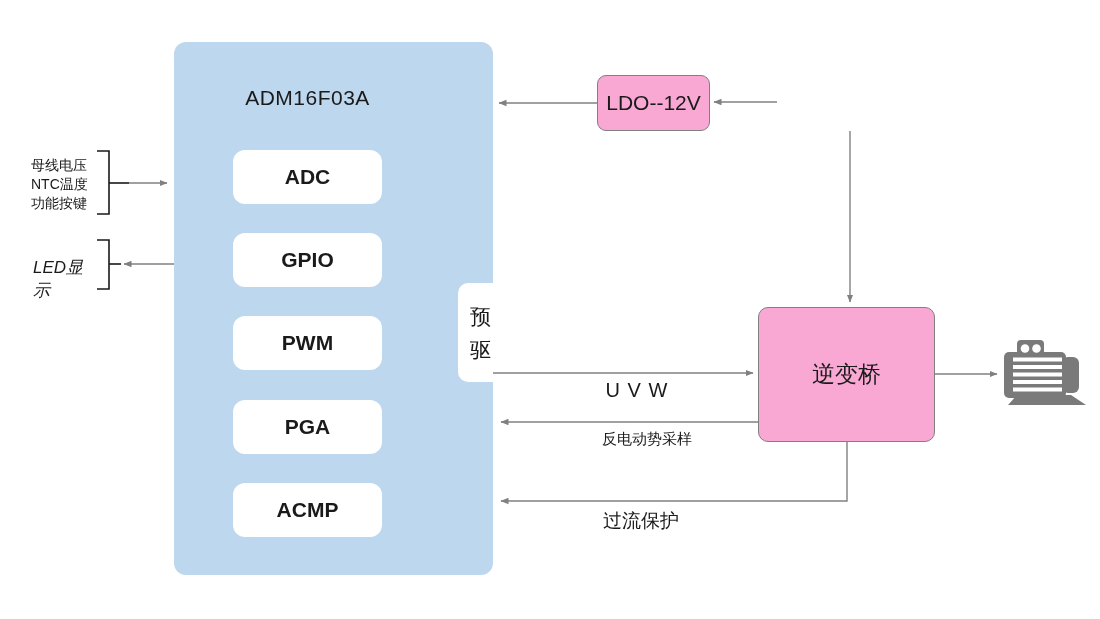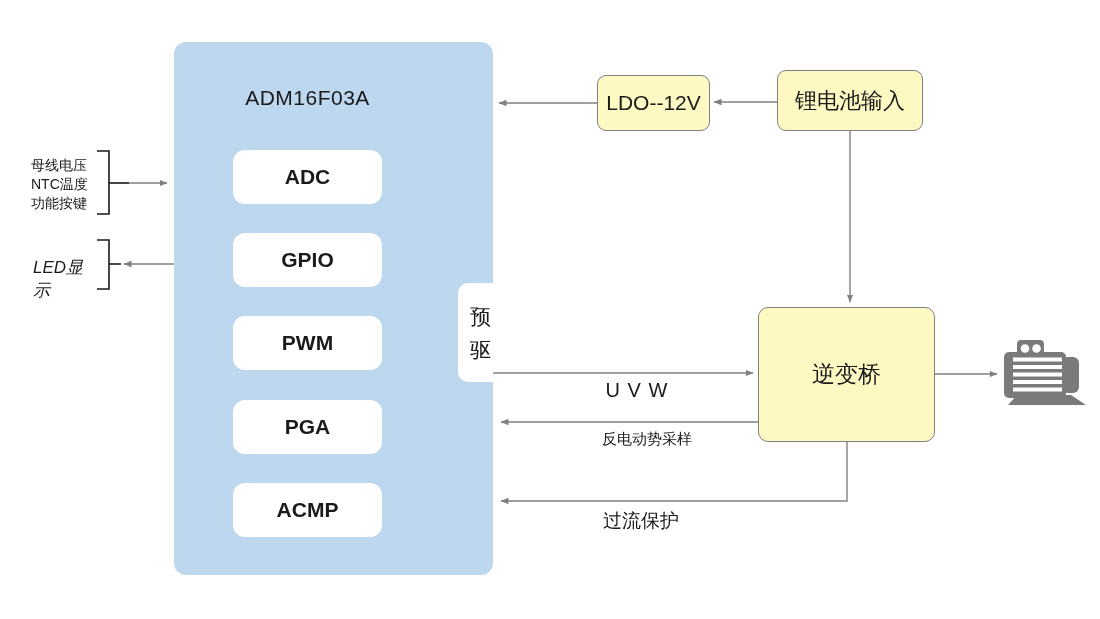--- a/index.html
+++ b/index.html
@@ -22,21 +22,21 @@
         border-radius:12px;display:flex;align-items:center;justify-content:center;
         font-size:21px;font-weight:bold;}
   .block.b0{top:108px;} .block.b1{top:191px;} .block.b2{top:274px;}
   .block.b3{top:358px;} .block.b4{top:441px;}
   .predriver{position:absolute;left:244px;top:241px;width:45px;height:99px;background:#fff;
         border-radius:10px;display:flex;align-items:center;justify-content:center;margin-left:40px;}
   .predriver span{display:block;width:24px;text-align:center;word-break:break-all;
         font-size:21px;line-height:33px;}
 
   
-  .obox{position:absolute;background:#fef9c3;border:1.5px solid var(--box-border);
+  .obox{position:absolute;background:#f9a8d4;border:1.5px solid var(--box-border);
         display:flex;align-items:center;justify-content:center;}
   .ldo{left:597px;top:75px;width:113px;height:56px;border-radius:9px;font-size:21px;}
   .battery{left:777px;top:70px;width:146px;height:61px;border-radius:9px;font-size:22px;}
   .inverter{left:758px;top:307px;width:177px;height:135px;border-radius:10px;font-size:23px;}
 
   
   .lbl{position:absolute;text-align:center;}
   .lbl-uvw{left:587px;top:379px;width:100px;font-size:20px;letter-spacing:1px;}
   .lbl-bemf{left:567px;top:430px;width:160px;font-size:15px;}
   .lbl-ocp{left:571px;top:508px;width:140px;font-size:19px;}
@@ -63,21 +63,20 @@
     <div class="block b1">GPIO</div>
     <div class="block b2">PWM</div>
     <div class="block b3">PGA</div>
     <div class="block b4">ACMP</div>
     <div class="predriver">
       <span>预驱</span>
     </div>
   </div>
 
   <div class="obox ldo">LDO--12V</div>
-  <div class="obox battery">锂电池输入</div>
   <div class="obox inverter">逆变桥</div>
 
   <div class="bus-labels">
     <div>母线电压</div>
     <div>NTC温度</div>
     <div>功能按键</div>
   </div>
   <div class="led-label">LED显示</div>
 
   <div class="lbl lbl-uvw">U V W</div>

